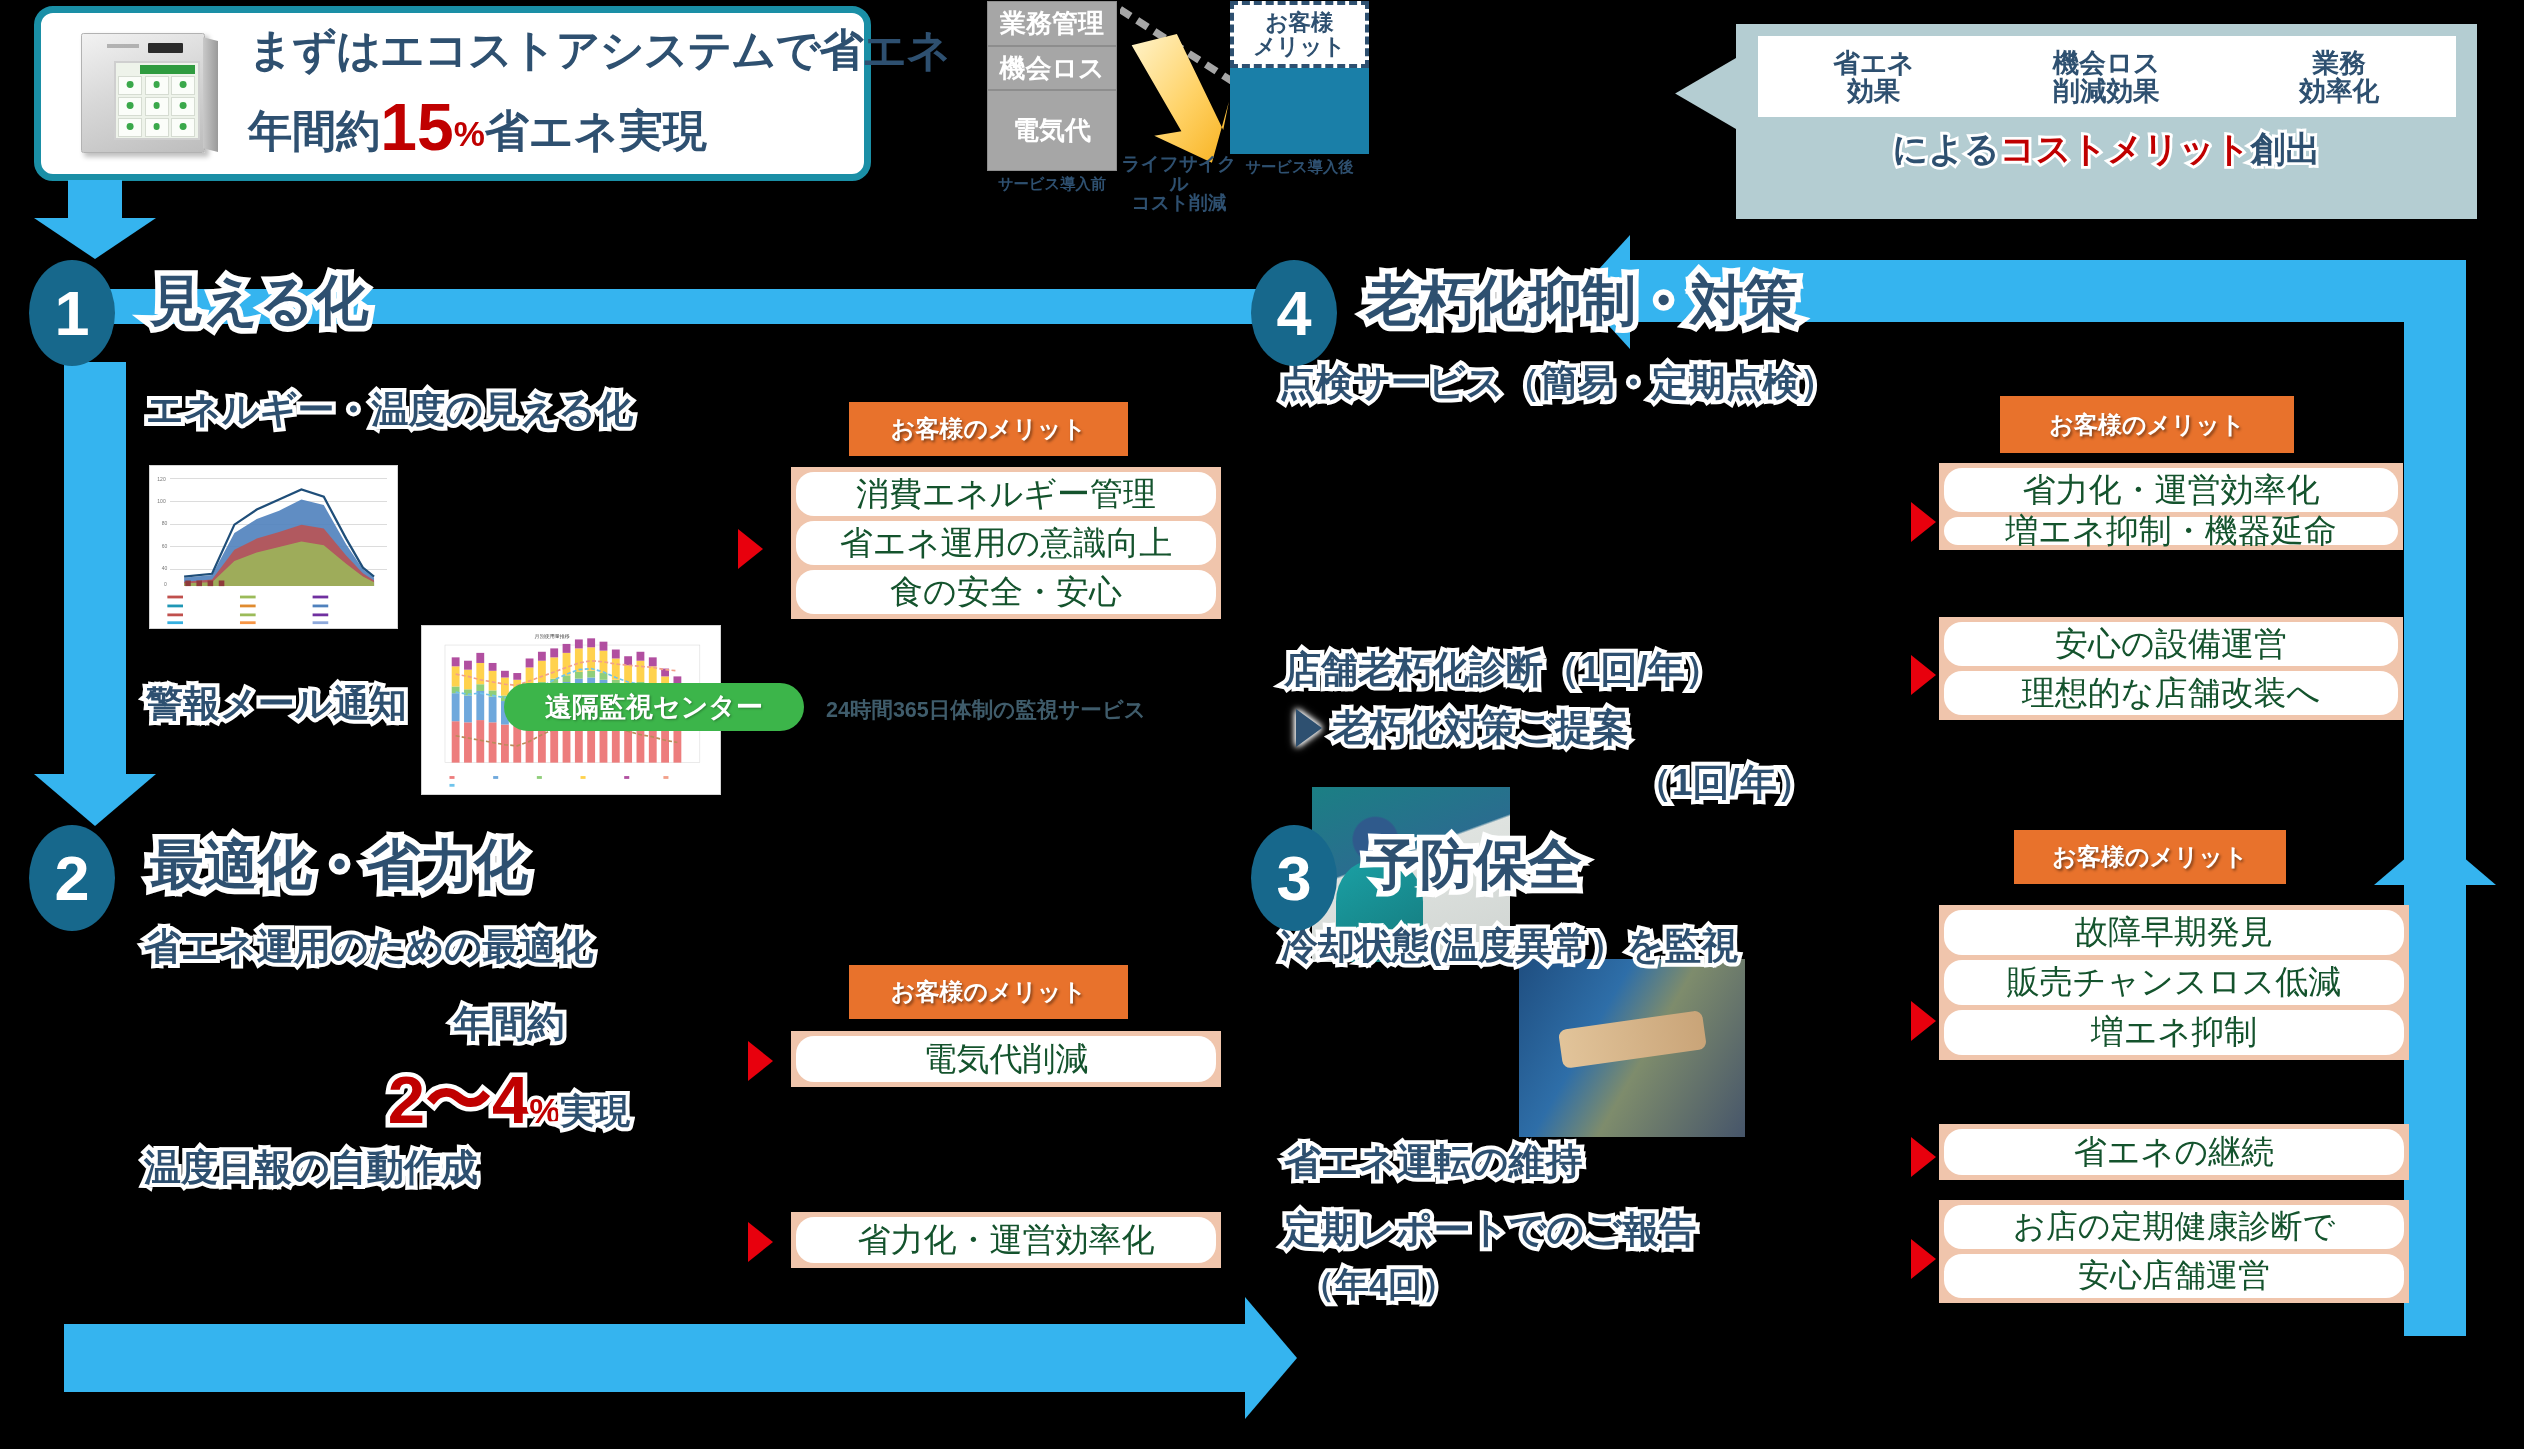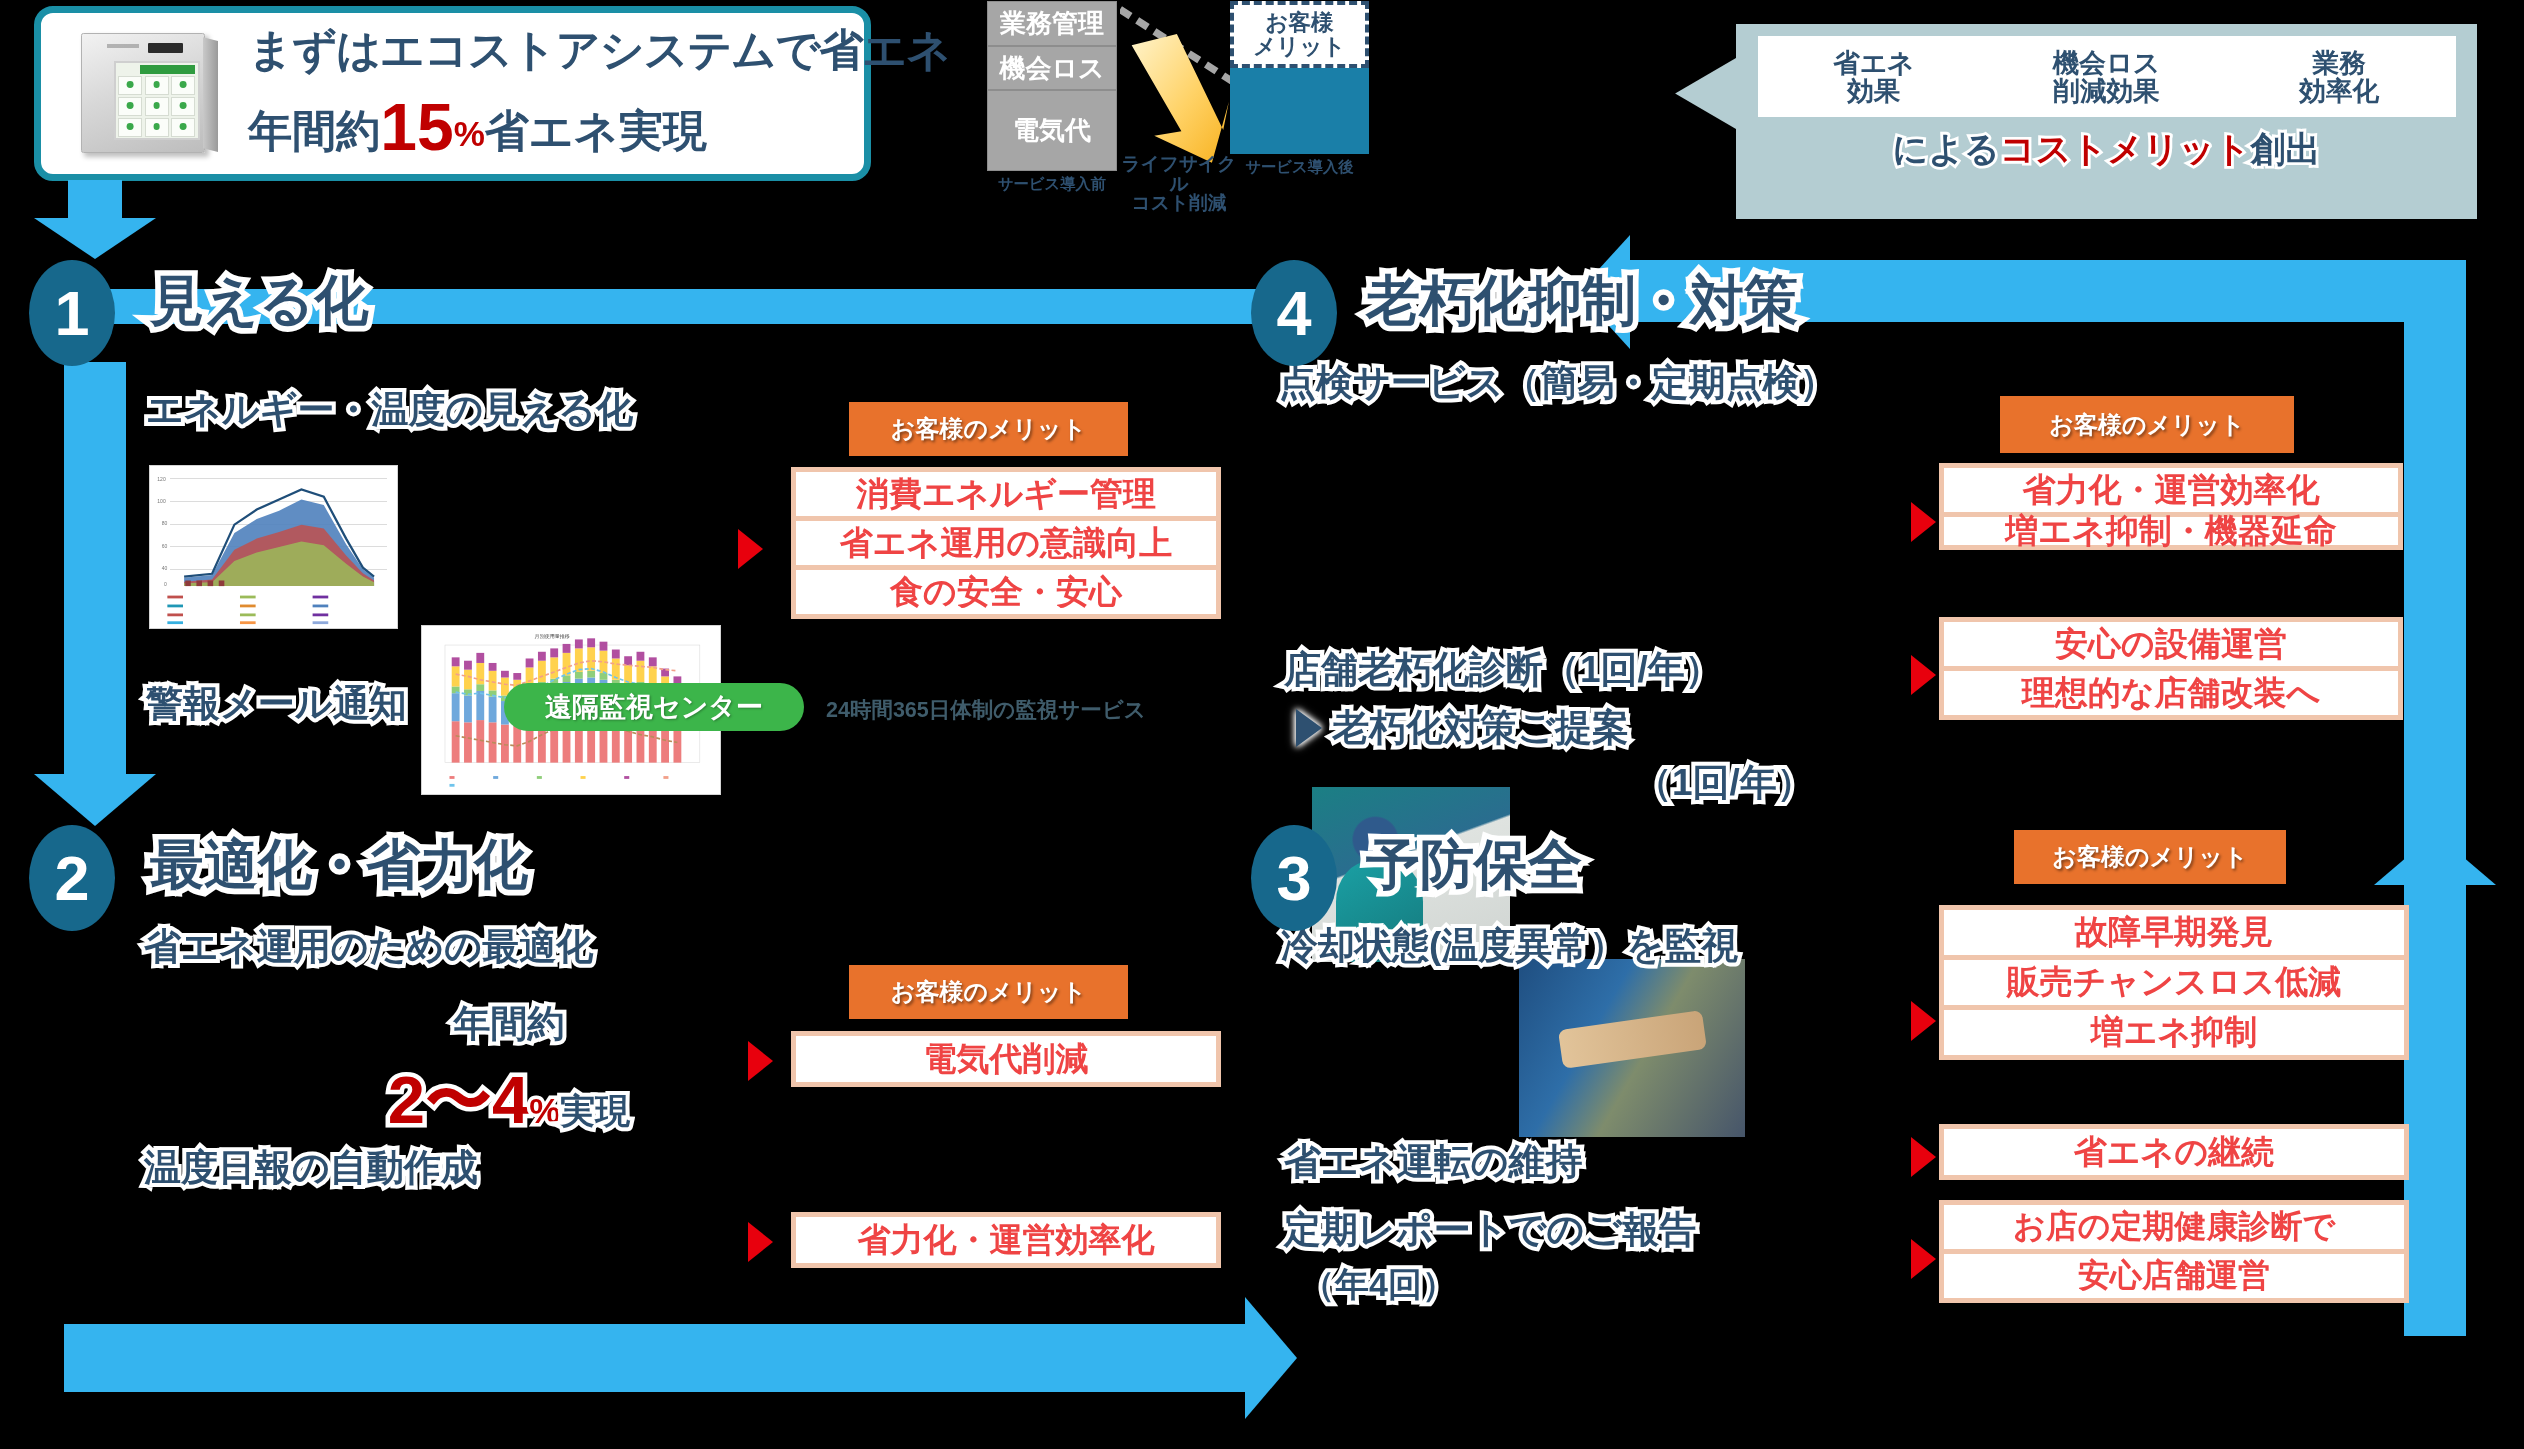--- a/index.html
+++ b/index.html
@@ -137,23 +137,24 @@
     border-radius: 0; font-size: 24px;
     display: flex; align-items: center; justify-content: center;
     text-shadow: 1.7px 1.7px 2.8px rgba(0,0,0,.45);
     white-space: nowrap;
   }
   
   .ben-group {
     background: #f0c5ac; padding: 5.1px; display: flex; flex-direction: column; gap: 5.1px;
   }
   .ben-row {
-    background: #ffffff; color: #ef4444; font-weight: bold;
+    background: #ffffff; color: #14532d; font-weight: normal;
     display: flex; align-items: center; justify-content: center;
     white-space: nowrap;
+    border-radius: 18px;
   }
   
   .red-tri {
     width: 0; height: 0;
     border-top: 20.4px solid transparent;
     border-bottom: 20.4px solid transparent;
     border-left: 25px solid #e8000d;
   }
 
   

